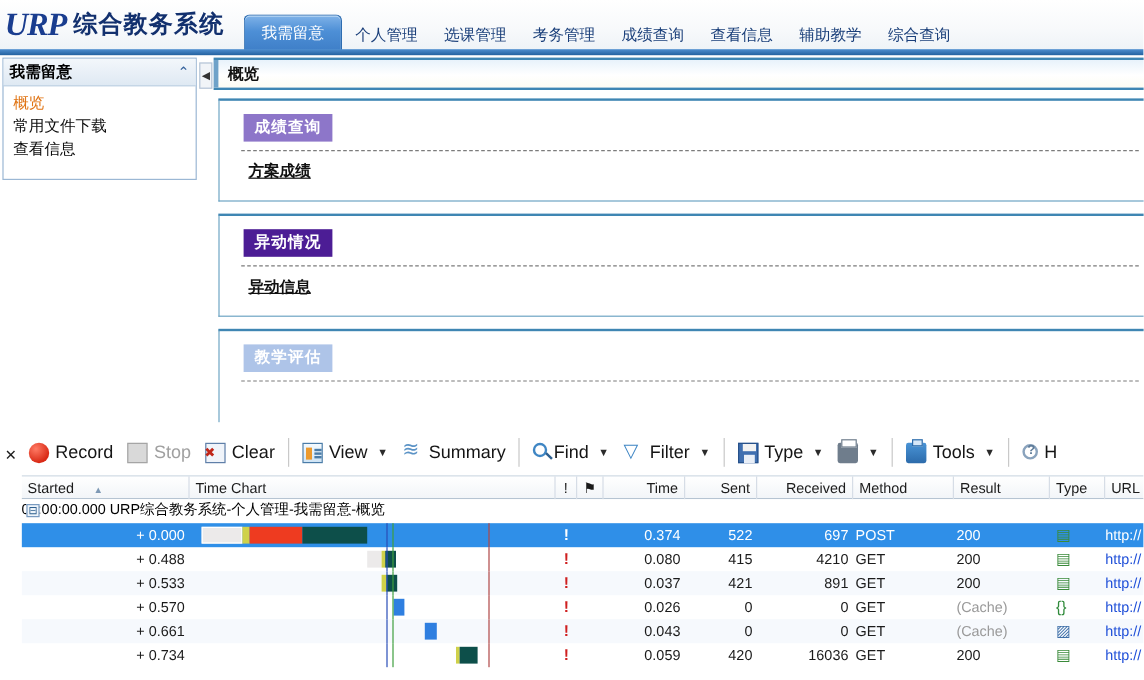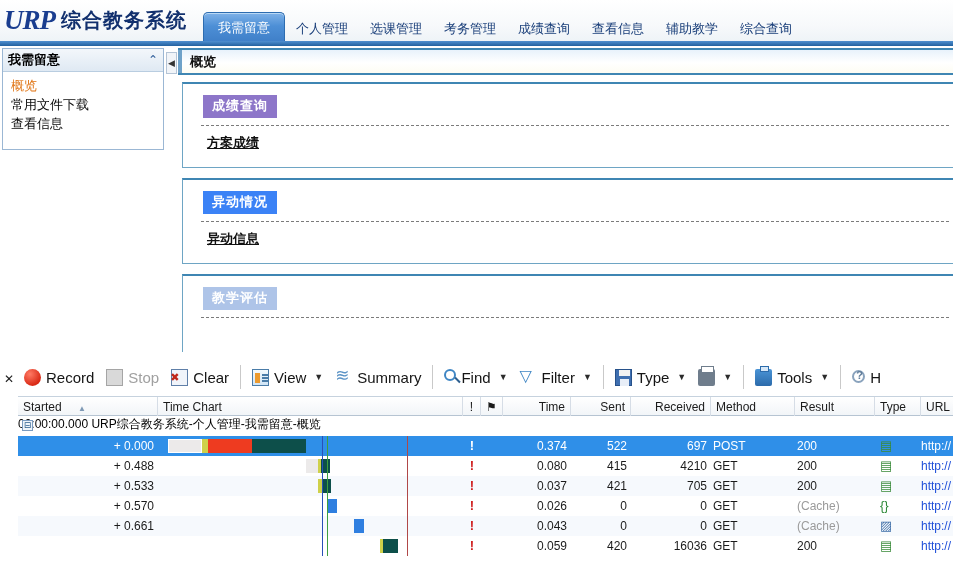--- a/index.html
+++ b/index.html
@@ -228,21 +228,21 @@
         <span class="crumb-text">概览</span>
       </div>
 
       <div class="panel" id="panel-0">
         <span class="badge" style="background:#8d76c9">成绩查询</span>
         <div class="dotted"></div>
         <span class="link">方案成绩</span>
       </div>
 
       <div class="panel" id="panel-1">
-        <span class="badge" style="background:#3b82f6">异动情况</span>
+        <span class="badge" style="background:#4c1d95">异动情况</span>
         <div class="dotted"></div>
         <span class="link">异动信息</span>
       </div>
 
       <div class="panel" id="panel-2">
         <span class="badge" style="background:#aec4e8;color:#ffffff">教学评估</span>
         <div class="dotted"></div>
       </div>
     </div>
   </div>
@@ -380,21 +380,21 @@
       <span class="tcwrap">
         <span class="tcbar" style="left:160px;width:4px;background:#cfd14a"></span>
         <span class="tcbar" style="left:164px;width:9px;background:#0d4f4a"></span>
         <span class="vline" style="left:164px;background:#2a4fb8"></span>
         <span class="vline" style="left:169px;background:#3f9f3f"></span>
         <span class="vline" style="left:249px;background:#b04848"></span>
       </span>
       <span class="c bang" style="left:445px;width:18px;text-align:center">!</span>
       <span class="c rt" style="left:485px;width:64px">0.037</span>
       <span class="c rt" style="left:553px;width:56px">421</span>
-      <span class="c rt" style="left:613px;width:76px">705</span>
+      <span class="c rt" style="left:613px;width:76px">891</span>
       <span class="c" style="left:695px;width:80px">GET</span>
       <span class="c" style="left:779px;width:76px">200</span>
       <span class="c" style="left:862px;width:30px;color:#3a8a3a;font-size:13px">▤</span>
       <span class="c url" style="left:903px;width:52px">http://</span>
     </div>
 
     <div class="grow">
       <span class="c rt" style="left:0;width:136px">+ 0.570</span>
       <span class="tcwrap">
         <span class="tcbar" style="left:170px;width:9px;background:#2f7fe0"></span>
@@ -424,20 +424,21 @@
       <span class="c rt" style="left:485px;width:64px">0.043</span>
       <span class="c rt" style="left:553px;width:56px">0</span>
       <span class="c rt" style="left:613px;width:76px">0</span>
       <span class="c" style="left:695px;width:80px">GET</span>
       <span class="c cache" style="left:779px;width:76px">(Cache)</span>
       <span class="c" style="left:862px;width:30px;color:#3f6fa8;font-size:13px">▨</span>
       <span class="c url" style="left:903px;width:52px">http://</span>
     </div>
 
     <div class="grow">
+      <span class="c rt" style="left:0;width:136px">+ 0.734</span>
       <span class="tcwrap">
         <span class="tcbar" style="left:222px;width:3px;background:#cfd14a"></span>
         <span class="tcbar" style="left:225px;width:15px;background:#0d4f4a"></span>
         <span class="vline" style="left:164px;background:#2a4fb8"></span>
         <span class="vline" style="left:169px;background:#3f9f3f"></span>
         <span class="vline" style="left:249px;background:#b04848"></span>
       </span>
       <span class="c bang" style="left:445px;width:18px;text-align:center">!</span>
       <span class="c rt" style="left:485px;width:64px">0.059</span>
       <span class="c rt" style="left:553px;width:56px">420</span>

